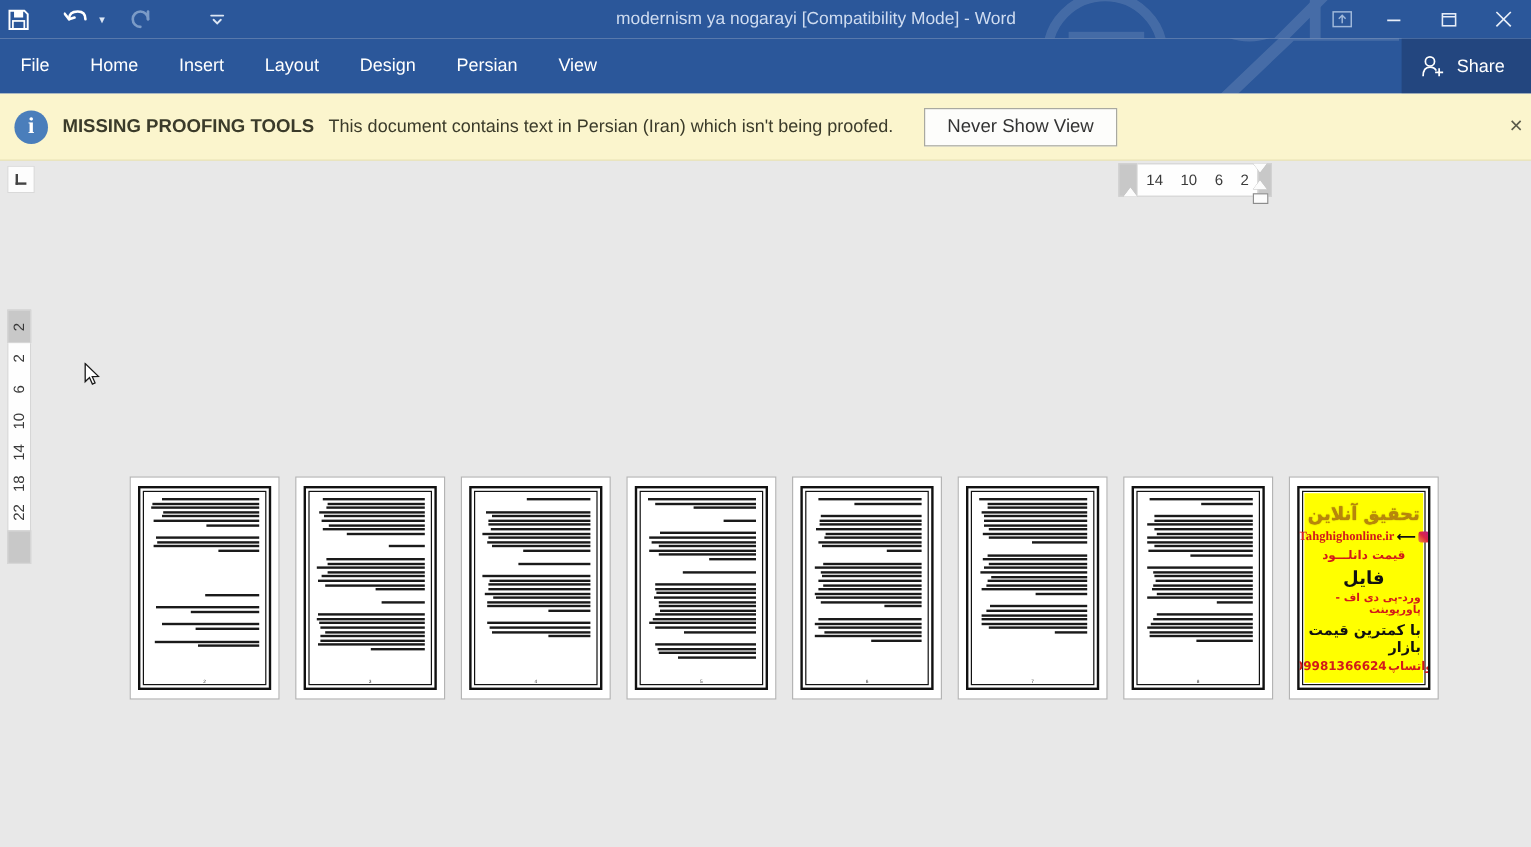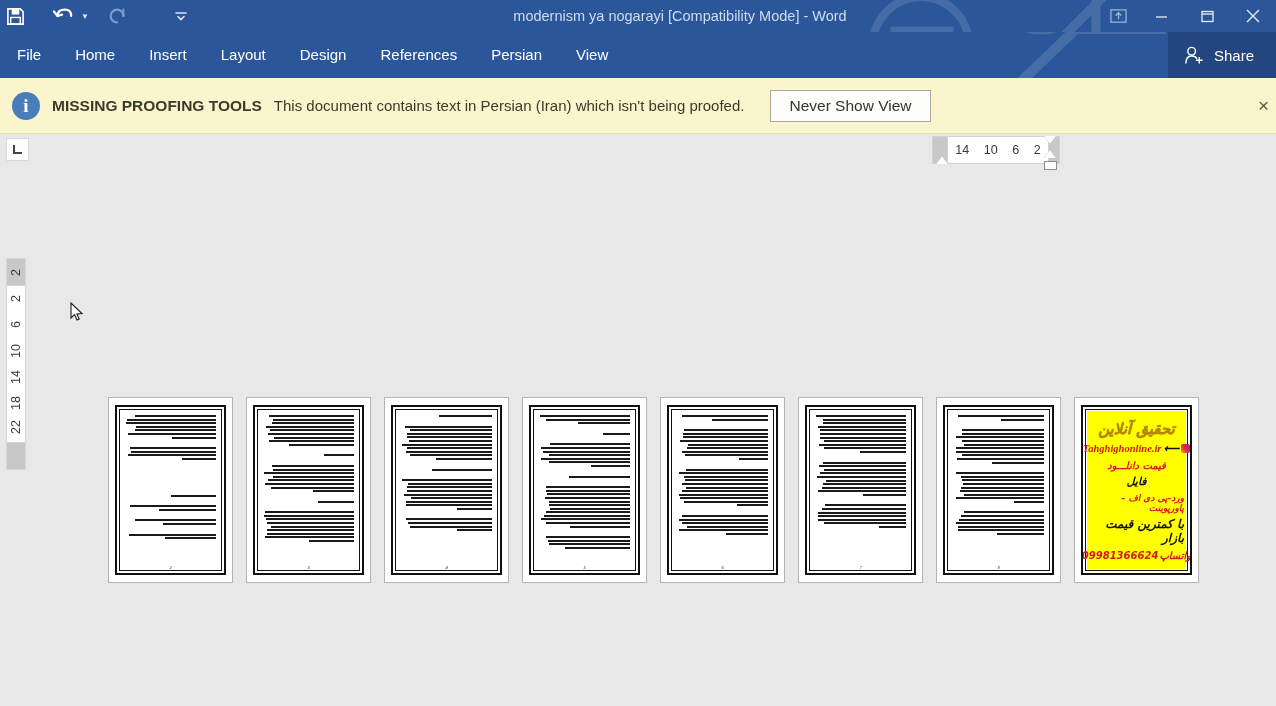--- a/index.html
+++ b/index.html
@@ -198,21 +198,20 @@
     display: flex; align-items: flex-start;
     padding-left: 108px; gap: 13px;
   }
   .page {
     width: 125px; height: 186px;
     background: #ffffff;
     border: 1px solid #b4b4b4;
     padding: 7px 6px;
     position: relative;
     flex: none;
-    font-style: italic;
   }
   .page-inner {
     width: 100%; height: 100%;
     border: 2px solid #111;
     padding: 5px 5px;
     position: relative;
     overflow: hidden;
   }
   .page-inner::before {
     content: ""; position: absolute; inset: 2px;
@@ -235,21 +234,21 @@
     background: #ffff00;
     display: flex; flex-direction: column; align-items: center;
     justify-content: space-evenly;
     padding: 4px 2px;
     direction: rtl;
   }
   .ad-l1 { font-size: 15px; font-weight: bold; color: #b8860b; font-family: "DejaVu Sans", sans-serif;
            text-shadow: 0 0 1px #8a6508; letter-spacing: -.5px; }
   .ad-l2 { font-size: 10.5px; font-weight: bold; color: #d21a1a; font-family: "Liberation Serif", serif; display:flex; align-items:center; gap:2px; }
   .ad-l3 { font-size: 10px; font-weight: bold; color: #d21a1a; font-family: "DejaVu Sans", sans-serif; }
-  .ad-l4 { font-size: 11px; font-weight: bold; color: #111; font-family: "DejaVu Sans", sans-serif; }
+  .ad-l4 { font-size: 15px; font-weight: bold; color: #111; font-family: "DejaVu Sans", sans-serif; }
   .ad-l5 { font-size: 9px; font-weight: bold; color: #d21a1a; font-family: "DejaVu Sans", sans-serif; }
   .ad-l6 { font-size: 12px; font-weight: bold; color: #111; font-family: "DejaVu Sans", sans-serif; }
   .ad-l7 { font-size: 10px; font-weight: bold; color: #d21a1a; font-family: "DejaVu Sans", sans-serif; display:flex; align-items:center; gap:1px;}
   .ad-arrow { color: #111; font-size: 11px; font-weight: bold; }
   .ad-ico { display: inline-block; width: 9px; height: 9px; border-radius: 2px; }
 
   
   .cursor { position: absolute; left: 70px; top: 168px; width: 14px; height: 20px; }
 </style>
 </head>
@@ -327,21 +326,20 @@
     <path d="M120 160 L230 55 L320 55" stroke="#ffffff" stroke-width="10" fill="none"></path>
     <circle cx="195" cy="10" r="46" stroke="#ffffff" stroke-width="9" fill="none"></circle>
   </svg>
 
   <div class="tabs">
     <div class="tab">File</div>
     <div class="tab">Home</div>
     <div class="tab">Insert</div>
     <div class="tab">Layout</div>
     <div class="tab">Design</div>
-    <div class="tab">References</div>
     <div class="tab">Persian</div>
     <div class="tab">View</div>
   </div>
 
 
   <div class="share-btn">
     <svg width="21" height="20" viewBox="0 0 22 20">
       <circle cx="8" cy="6" r="4" fill="none" stroke="#fff" stroke-width="1.5"></circle>
       <path d="M2 19 Q2 11 8 11 Q12 11 13.5 14" fill="none" stroke="#fff" stroke-width="1.5"></path>
       <path d="M16 12 v7 M12.5 15.5 h7" stroke="#fff" stroke-width="1.5"></path>

